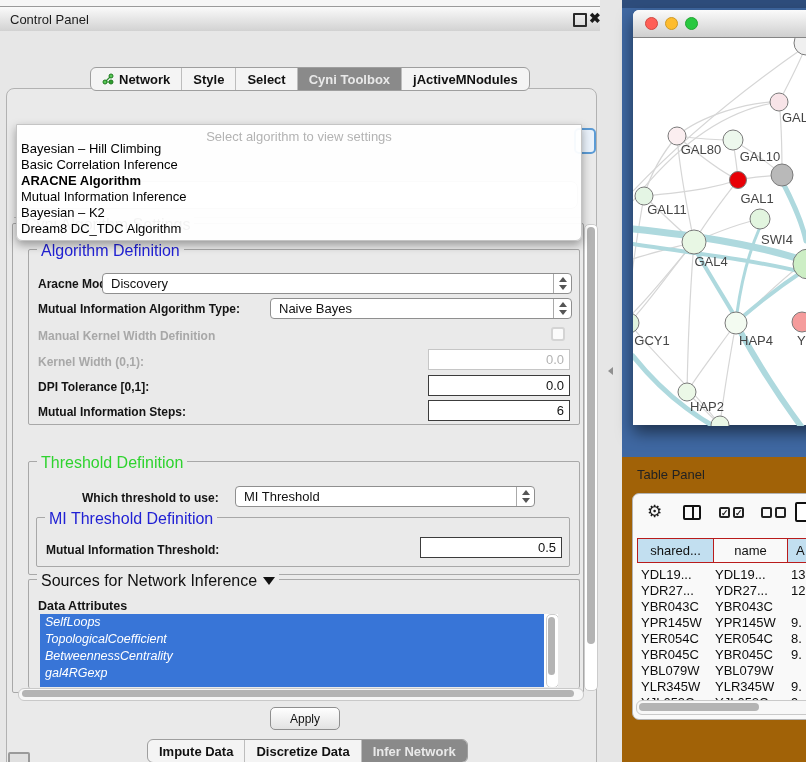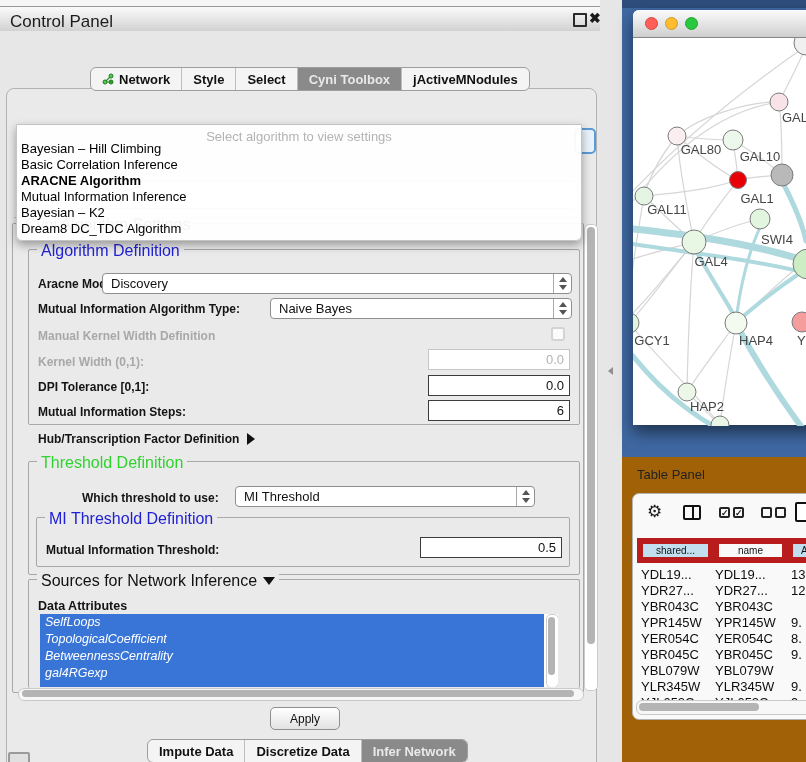--- a/index.html
+++ b/index.html
@@ -3,21 +3,21 @@
 <meta charset="utf-8">
 <style>
   html,body{margin:0;padding:0;}
   #stage{position:relative;width:806px;height:762px;overflow:hidden;background:#ececec;
          font-family:"Liberation Sans",sans-serif;color:#111;}
   .abs{position:absolute;}
   
   .top-strip{left:0;top:0;width:600px;height:6px;background:#f6f6f6;border-bottom:1px solid #9a9a9a;}
   .cp-titlebar{left:0;top:7px;width:600px;height:24px;background:linear-gradient(#fafafa,#d2d2d2);
                border-bottom:1px solid #a6a6a6;border-right:1px solid #c2c2c2;}
-  .cp-title{left:10px;top:5px;font-size:17px;color:#1b1b1b;}
+  .cp-title{left:10px;top:5px;font-size:13px;color:#1b1b1b;}
   .float-ic{left:573px;top:6px;width:10px;height:10px;border:2px solid #2a2a2a;border-radius:1px;}
   .close-ic{left:589px;top:3px;font-size:14px;font-weight:bold;color:#1a1a1a;}
   .cp-body{left:0;top:31px;width:600px;height:740px;background:#e7e7e7;border-right:1px solid #c6c6c6;}
   .main-panel{left:6px;top:57px;width:589px;height:681px;background:#eaeaea;border:1px solid #b2b2b2;border-radius:8px;}
   
   .tabbar{left:90px;top:36px;height:22px;display:flex;border:1px solid #9e9e9e;border-radius:6px;
           background:#f4f4f4;overflow:hidden;z-index:4;}
   .tab{display:flex;align-items:center;gap:5px;padding:0 11px;font-size:13px;font-weight:bold;
        border-left:1px solid #bdbdbd;white-space:nowrap;}
   .tab:first-child{border-left:none;}
@@ -85,22 +85,22 @@
   .table-area{left:622px;top:457px;width:184px;height:384px;background:#a16207;}
   .tp-title{left:15px;top:10px;font-size:13px;color:#222;}
   .card{left:10px;top:36px;width:200px;height:225px;background:#f9f9f9;border:1px solid #b3b3b3;border-radius:7px;}
   .ticon{position:absolute;top:10px;}
   .gear{font-size:17px;color:#1c1c1c;line-height:16px;}
   .cols-ic{width:18px;height:15px;border:2px solid #111;border-radius:2px;box-sizing:border-box;}
   .cols-ic div{position:absolute;left:7px;top:0;width:2px;height:11px;background:#111;}
   .cbx{position:absolute;width:11px;height:11px;border:2px solid #222;border-radius:2px;box-sizing:border-box;
        font-size:9px;line-height:8px;text-align:center;color:#222;font-weight:bold;}
   .doc-ic{width:16px;height:20px;border:2px solid #111;border-radius:2px;background:#fff;box-sizing:border-box;}
-  .thead{position:absolute;top:44px;height:25px;box-sizing:border-box;border:6px solid #b91c1c;
-         font-size:10px;display:flex;align-items:center;justify-content:center;}
+  .thead{position:absolute;top:44px;height:25px;box-sizing:border-box;border:1px solid #b91c1c;
+         font-size:13px;display:flex;align-items:center;justify-content:center;}
   .hl{background:#c2dff0;}
   .cell{position:absolute;font-size:13px;white-space:nowrap;color:#0d0d0d;}
 </style>
 </head>
 <body>
 
 <div id="stage">
 
   <div class="abs top-strip"></div>
 
@@ -177,23 +177,20 @@
     </div>
     <div class="abs lab dis" style="left:38px;top:298px;">Manual Kernel Width Definition</div>
     <div class="abs chk" style="left:551px;top:296px;"></div>
     <div class="abs lab dis" style="left:38px;top:324px;">Kernel Width (0,1):</div>
     <div class="abs fld dis" style="left:428px;top:318px;width:142px;height:21px;">0.0</div>
     <div class="abs lab" style="left:38px;top:349px;">DPI Tolerance [0,1]:</div>
     <div class="abs fld" style="left:428px;top:344px;width:142px;height:21px;">0.0</div>
     <div class="abs lab" style="left:38px;top:374px;">Mutual Information Steps:</div>
     <div class="abs fld" style="left:428px;top:369px;width:142px;height:21px;">6</div>
 
-    <div class="abs lab" style="left:38px;top:401px;">
-      <span>Hub/Transcription Factor Definition</span><span class="tri-r"></span>
-    </div>
 
     <div class="abs grp" style="left:28px;top:430px;width:550px;height:112px;">
       <span class="glabel green">Threshold Definition</span>
     </div>
     <div class="abs lab" style="left:82px;top:460px;">Which threshold to use:</div>
     <div class="abs combo" style="left:235px;top:455px;width:300px;height:21px;">
       <span class="val">MI Threshold</span>
       <span class="stepper">
           <i class="tri-up"></i>
           <i class="tri-dn"></i>

